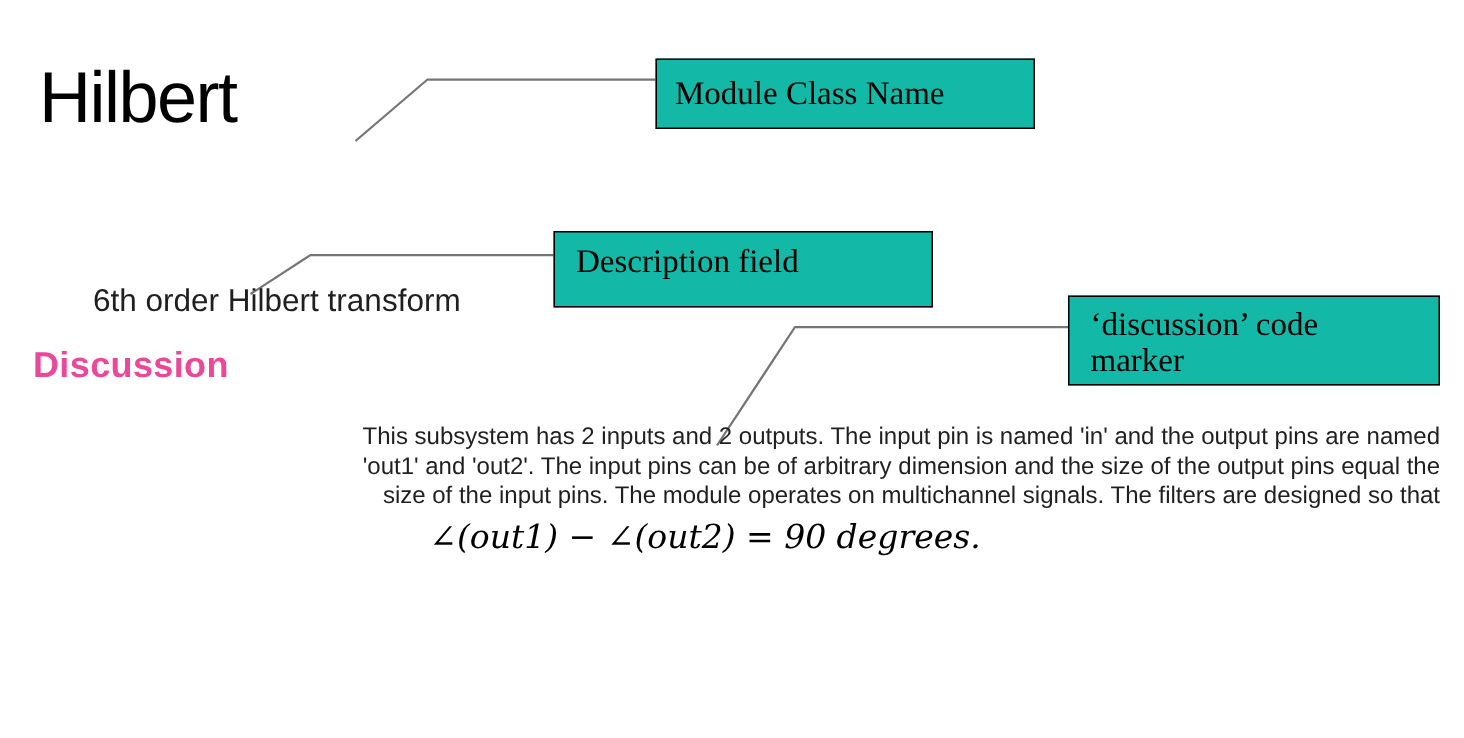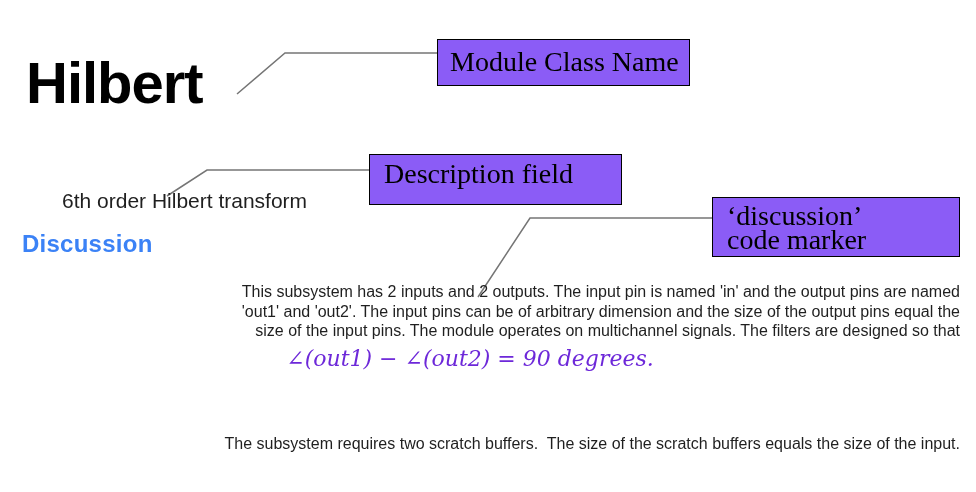--- a/index.html
+++ b/index.html
@@ -18,36 +18,36 @@
     pointer-events: none;
   }
   .lines polyline {
     fill: none;
     stroke: #757575;
     stroke-width: 1.5;
   }
   .title {
     position: absolute;
     left: 26px;
-    top: 50px;
+    top: 38px;
     margin: 0;
-    font-size: 58px;
+    font-size: 48px;
     line-height: 1.15;
-    font-weight: 700;
+    font-weight: 400;
     letter-spacing: -1px;
     color: #000000;
     font-family: "Liberation Sans", "DejaVu Sans", sans-serif;
   }
   .callout-box {
     position: absolute;
     border: 1.5px solid #000000;
-    background: #8b5cf6;
+    background: #14b8a6;
     box-sizing: border-box;
     font-family: "Liberation Serif", "DejaVu Serif", serif;
-    font-size: 28px;
+    font-size: 22px;
     color: #000000;
     line-height: 24px;
   }
   .box-module { left: 437px; top: 39px;  width: 253px; height: 47px; padding: 10px 0 0 12px; }
   .box-desc   { left: 369px; top: 154px; width: 253px; height: 51px; padding: 7px 0 0 14px; }
   .box-disc   { left: 712px; top: 197px; width: 248px; height: 60px; padding: 6px 0 0 14px; }
   .box-disc .callout-label { display: block; width: 185px; }
   .desc-text {
     position: absolute;
     left: 62px;
@@ -56,21 +56,21 @@
     color: #1f1f1f;
   }
   .section-heading {
     position: absolute;
     left: 22px;
     top: 230px;
     margin: 0;
     font-size: 24px;
     font-weight: 700;
     letter-spacing: 0.25px;
-    color: #3b82f6;
+    color: #ec4899;
   }
   .para {
     position: absolute;
     left: 60px;
     width: 900px;
     margin: 0;
     font-size: 16px;
     line-height: 19.5px;
     color: #1f1f1f;
     white-space: pre-wrap;
@@ -81,21 +81,21 @@
   .p3 { top: 434px; }
   .formula {
     position: absolute;
     left: 60px;
     top: 346px;
     width: 820px;
     text-align: center;
     font-family: "DejaVu Serif", "DejaVu Sans", serif;
     font-style: italic;
     font-size: 22px;
-    color: #6d28d9;
+    color: #000000;
   }
 </style>
 </head>
 <body>
 
 <div class="canvas">
 
   <svg class="lines" viewBox="0 0 976 492" xmlns="http://www.w3.org/2000/svg">
     <polyline points="437,53 285,53 237,94"></polyline>
     <polyline points="369,170 207,170 167,196"></polyline>
@@ -120,15 +120,14 @@
 
   <h2 class="section-heading">Discussion</h2>
 
   <p class="para p1">This subsystem has 2 inputs and 2 outputs. The input pin is named 'in' and the output pins are named
 'out1' and 'out2'. The input pins can be of arbitrary dimension and the size of the output pins equal the
 size of the input pins. The module operates on multichannel signals. The filters are designed so that</p>
 
   <div class="formula">∠(out1) − ∠(out2) = 90 degrees.</div>
 
 
-  <p class="para p3">The subsystem requires two scratch buffers.  The size of the scratch buffers equals the size of the input.</p>
 
 </div>
 
 </body></html>

